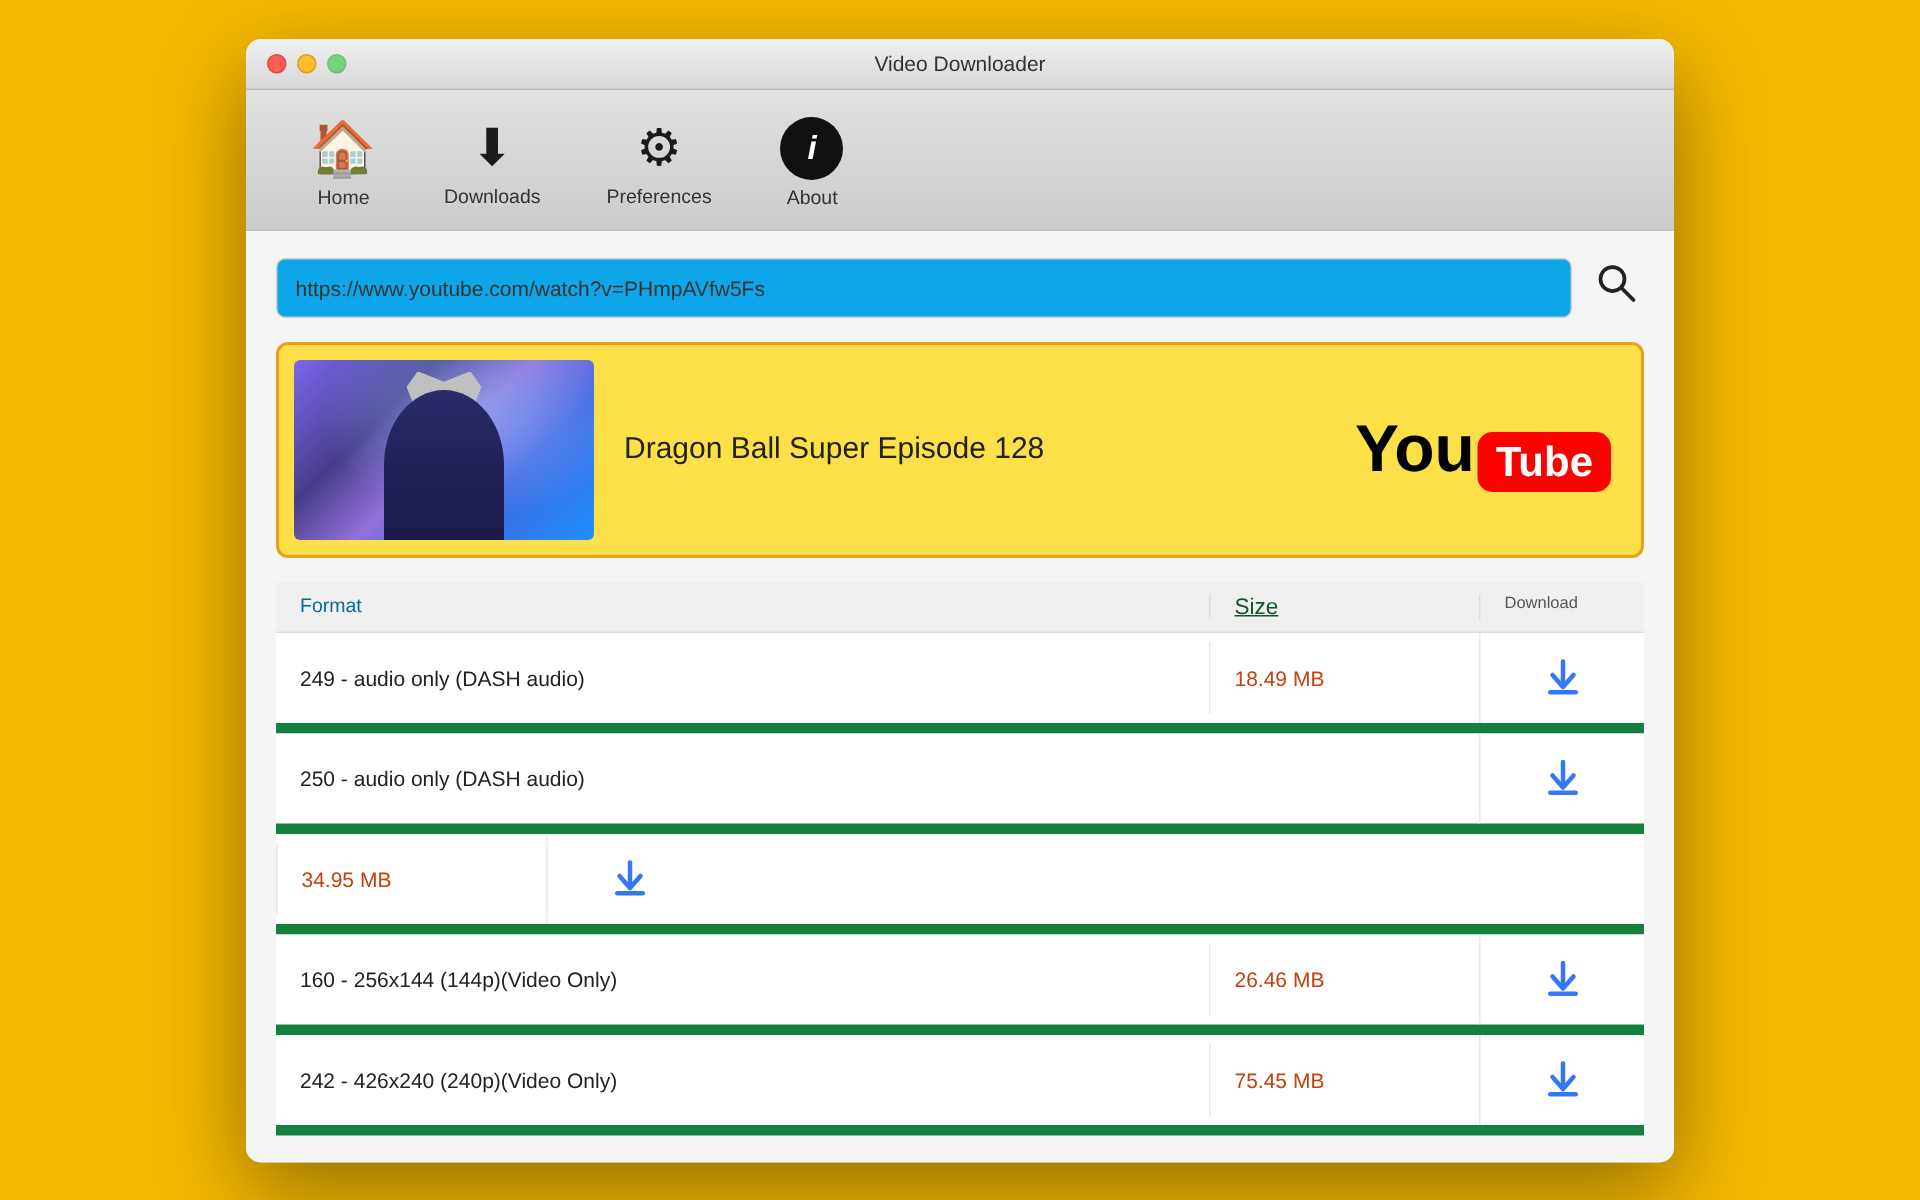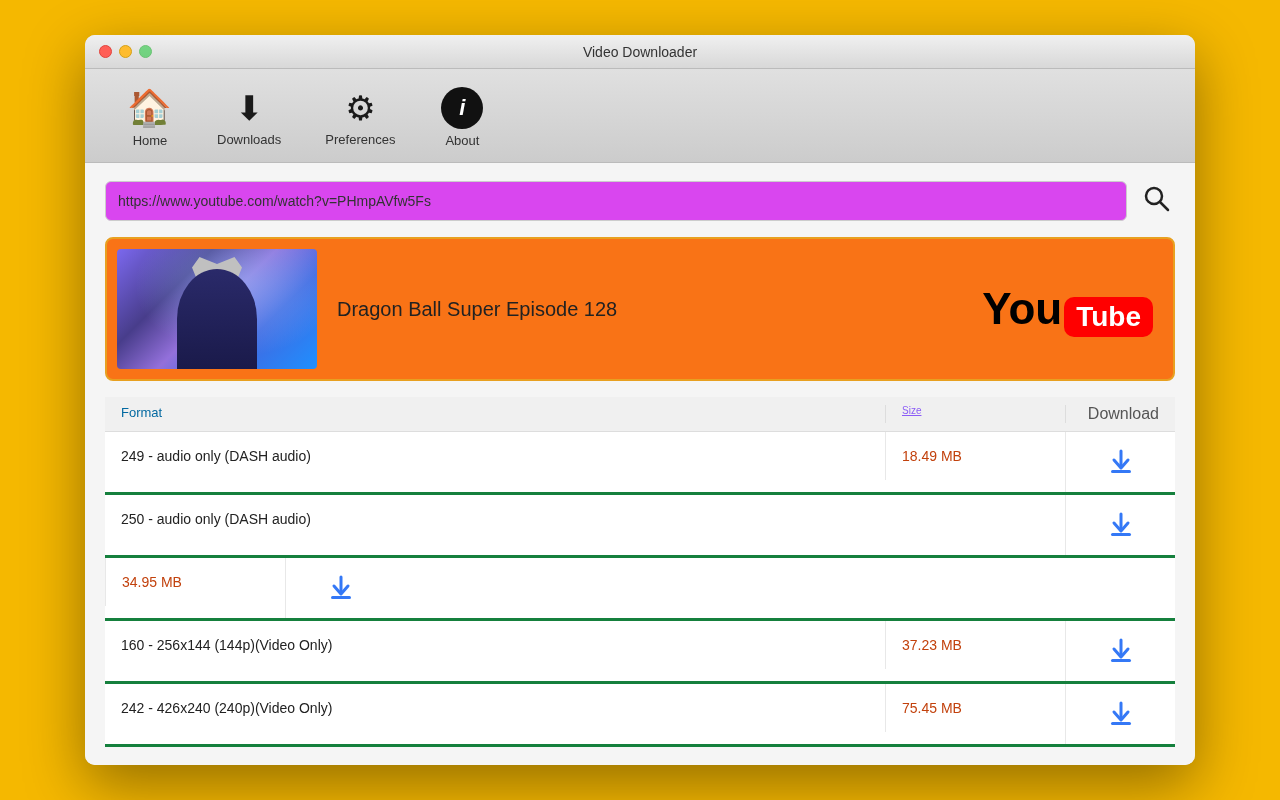--- a/index.html
+++ b/index.html
@@ -8,21 +8,21 @@
       background-color: #F5B800;
       display: flex;
       align-items: center;
       justify-content: center;
       width: 1280px;
       height: 800px;
       font-family: -apple-system, BlinkMacSystemFont, 'Helvetica Neue', Helvetica, Arial, sans-serif;
     }
 
     .window {
-      width: 1110px;
+      width: 952px;
       background: #e8e8e8;
       border-radius: 10px;
       box-shadow: 0 20px 60px rgba(0,0,0,0.4);
       overflow: hidden;
     }
 
     
     .title-bar {
       background: linear-gradient(to bottom, #f0f0f0, #d8d8d8);
       display: flex;
@@ -103,40 +103,40 @@
       gap: 10px;
     }
 
     .url-input {
       flex: 1;
       height: 40px;
       border: 1px solid #ccc;
       border-radius: 6px;
       padding: 0 12px;
       font-size: 14px;
-      background: #d946ef;
+      background: #0ea5e9;
       color: #333;
       outline: none;
     }
 
     .search-btn {
       background: none;
       border: none;
       cursor: pointer;
       font-size: 28px;
       color: #333;
       padding: 0 4px;
     }
 
     
     .video-preview {
       display: flex;
       align-items: center;
       margin-bottom: 16px;
-      background: #f97316;
+      background: #fde047;
       border: 2px solid #E8A020;
       border-radius: 8px;
       padding: 10px;
       gap: 20px;
     }
 
     .thumbnail {
       width: 200px;
       height: 120px;
       border-radius: 4px;
@@ -229,39 +229,39 @@
     .col-format {
       flex: 1;
       padding: 0 16px;
       font-size: 13px;
       color: #0369a1;
     }
 
     .col-size {
       width: 180px;
       padding: 0 16px;
-      font-size: 10px;
-      color: #8b5cf6;
+      font-size: 15px;
+      color: #14532d;
       border-left: 1px solid #ddd;
       text-decoration: underline;
     }
 
     .col-download {
       width: 110px;
       padding: 0 16px;
-      font-size: 16px;
+      font-size: 11px;
       color: #555;
       border-left: 1px solid #ddd;
-      text-align: right;
+      text-align: left;
     }
 
     .table-row {
       display: flex;
-      align-items: flex-start;
-      border-bottom: 3px solid #15803d;
+      align-items: center;
+      border-bottom: 7px solid #15803d;
       background: white;
     }
 
     .row-format {
       flex: 1;
       padding: 16px 16px;
       font-size: 14px;
       color: #222;
     }
 
@@ -391,21 +391,21 @@
         <svg width="28" height="28" viewBox="0 0 28 28" fill="#3478F6">
           <path d="M14 3 L14 18" stroke="#3478F6" stroke-width="3" stroke-linecap="round"></path>
           <path d="M7 12 L14 20 L21 12" stroke="#3478F6" stroke-width="3" stroke-linecap="round" stroke-linejoin="round" fill="none"></path>
           <rect x="4" y="22" width="20" height="3" rx="1.5" fill="#3478F6"></rect>
         </svg>
       </div>
     </div>
   </div>
         <div class="table-row">
     <span class="row-format">160 - 256x144 (144p)(Video Only)</span>
-    <span class="row-size">37.23 MB</span>
+    <span class="row-size">26.46 MB</span>
     <div class="row-download">
       <div class="download-icon">
         <svg width="28" height="28" viewBox="0 0 28 28" fill="#3478F6">
           <path d="M14 3 L14 18" stroke="#3478F6" stroke-width="3" stroke-linecap="round"></path>
           <path d="M7 12 L14 20 L21 12" stroke="#3478F6" stroke-width="3" stroke-linecap="round" stroke-linejoin="round" fill="none"></path>
           <rect x="4" y="22" width="20" height="3" rx="1.5" fill="#3478F6"></rect>
         </svg>
       </div>
     </div>
   </div>

